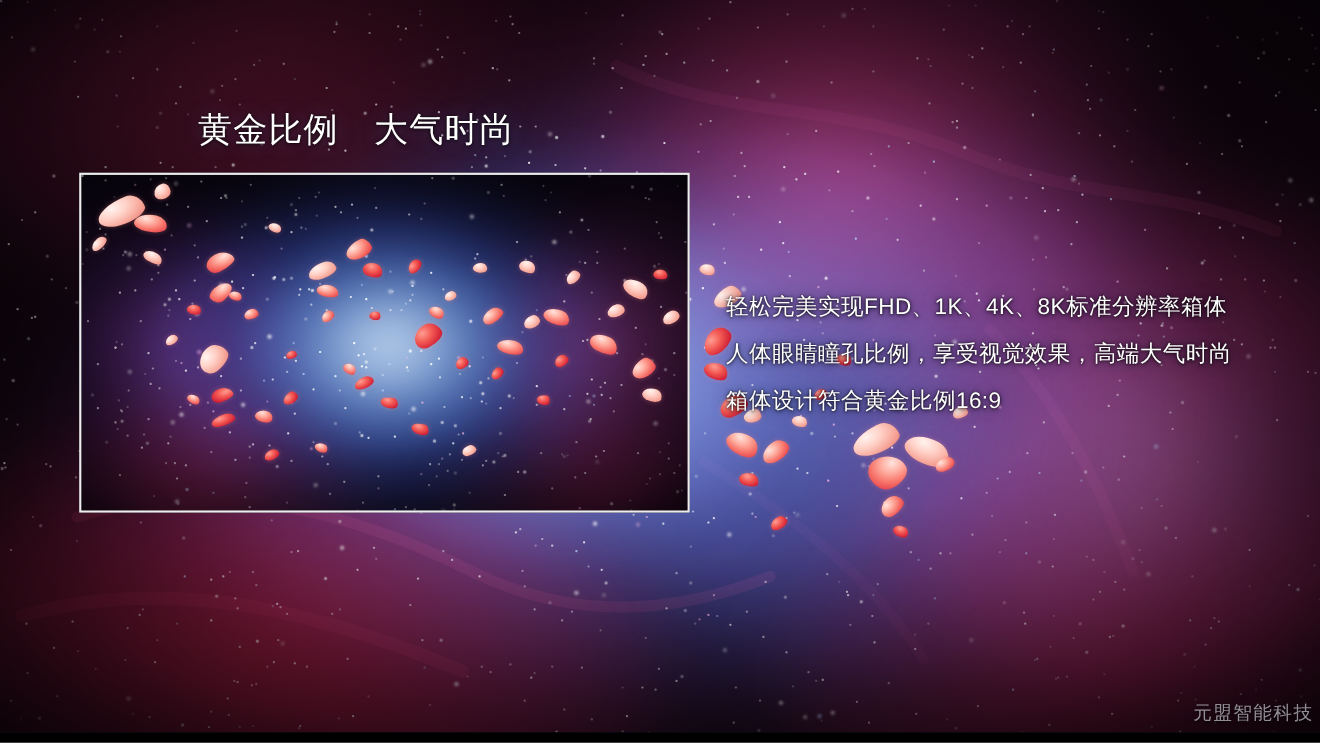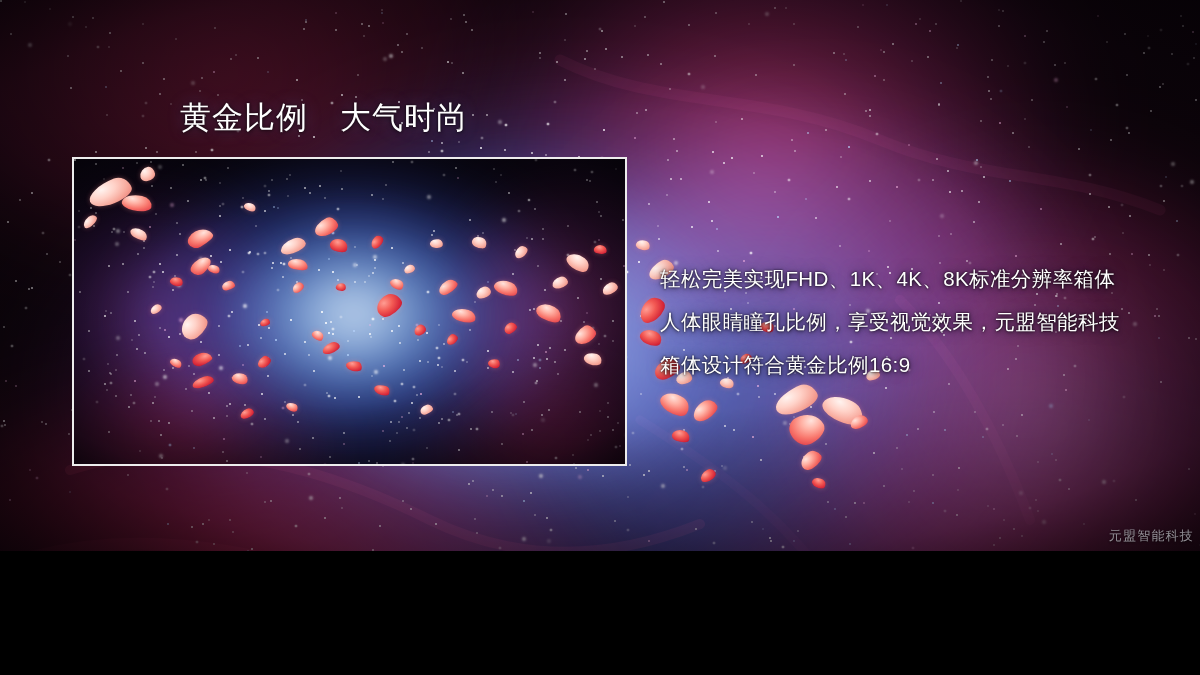--- a/index.html
+++ b/index.html
@@ -4,21 +4,21 @@
 <title>黄金比例 大气时尚</title>
 <style>
   html, body {
     margin: 0;
     padding: 0;
     background: #000;
   }
   .slide {
     position: relative;
     width: 1200px;
-    height: 551px;
+    height: 666px;
     overflow: hidden;
     background: #0f172a;
     font-family: "Liberation Sans", "DejaVu Sans", sans-serif;
     -webkit-font-smoothing: antialiased;
   }
 
   
   .bg-root {
     position: absolute;
     inset: 0;
@@ -270,21 +270,21 @@
     white-space: nowrap;
     text-shadow:
       0 0 2px rgba(0,0,0,0.85),
       0 1px 4px rgba(0,0,0,0.70),
       0 0 14px rgba(10,10,40,0.55);
   }
   .watermark {
     position: absolute;
     right: 6px;
     bottom: 6px;
-    font-size: 13px;
+    font-size: 17px;
     letter-spacing: 1.2px;
     color: rgba(176,176,182,0.80);
     text-shadow: 0 1px 2px rgba(0,0,0,0.6);
     text-align: right;
   }
 </style>
 </head>
 <body>
 
 <div class="slide">
@@ -409,19 +409,19 @@
       <div class="petal deep" style="left: 700px; top: 470px; width: 16px; height: 11px; transform: rotate(-26deg);"></div>
       <div class="petal deep" style="left: 812px; top: 478px; width: 14px; height: 10px; transform: rotate(30deg);"></div>
       <div class="petal pale" style="left: 866px; top: 370px; width: 14px; height: 10px; transform: rotate(-12deg); border-radius: 58% 42% 66% 34% / 60% 62% 38% 40%;"></div>
       <div class="petal pale" style="left: 636px; top: 240px; width: 14px; height: 10px; transform: rotate(20deg);"></div>
     </div>
 
   <div class="title">黄金比例　大气时尚</div>
 
   <div class="body-text">
     <div class="body-line">轻松完美实现FHD、1K、4K、8K标准分辨率箱体</div>
-    <div class="body-line">人体眼睛瞳孔比例，享受视觉效果，元盟智能科技</div>
+    <div class="body-line">人体眼睛瞳孔比例，享受视觉效果，高端大气时尚</div>
     <div class="body-line">箱体设计符合黄金比例16:9</div>
   </div>
 
   <div class="watermark">元盟智能科技</div>
 
 </div>
 
 </body></html>

